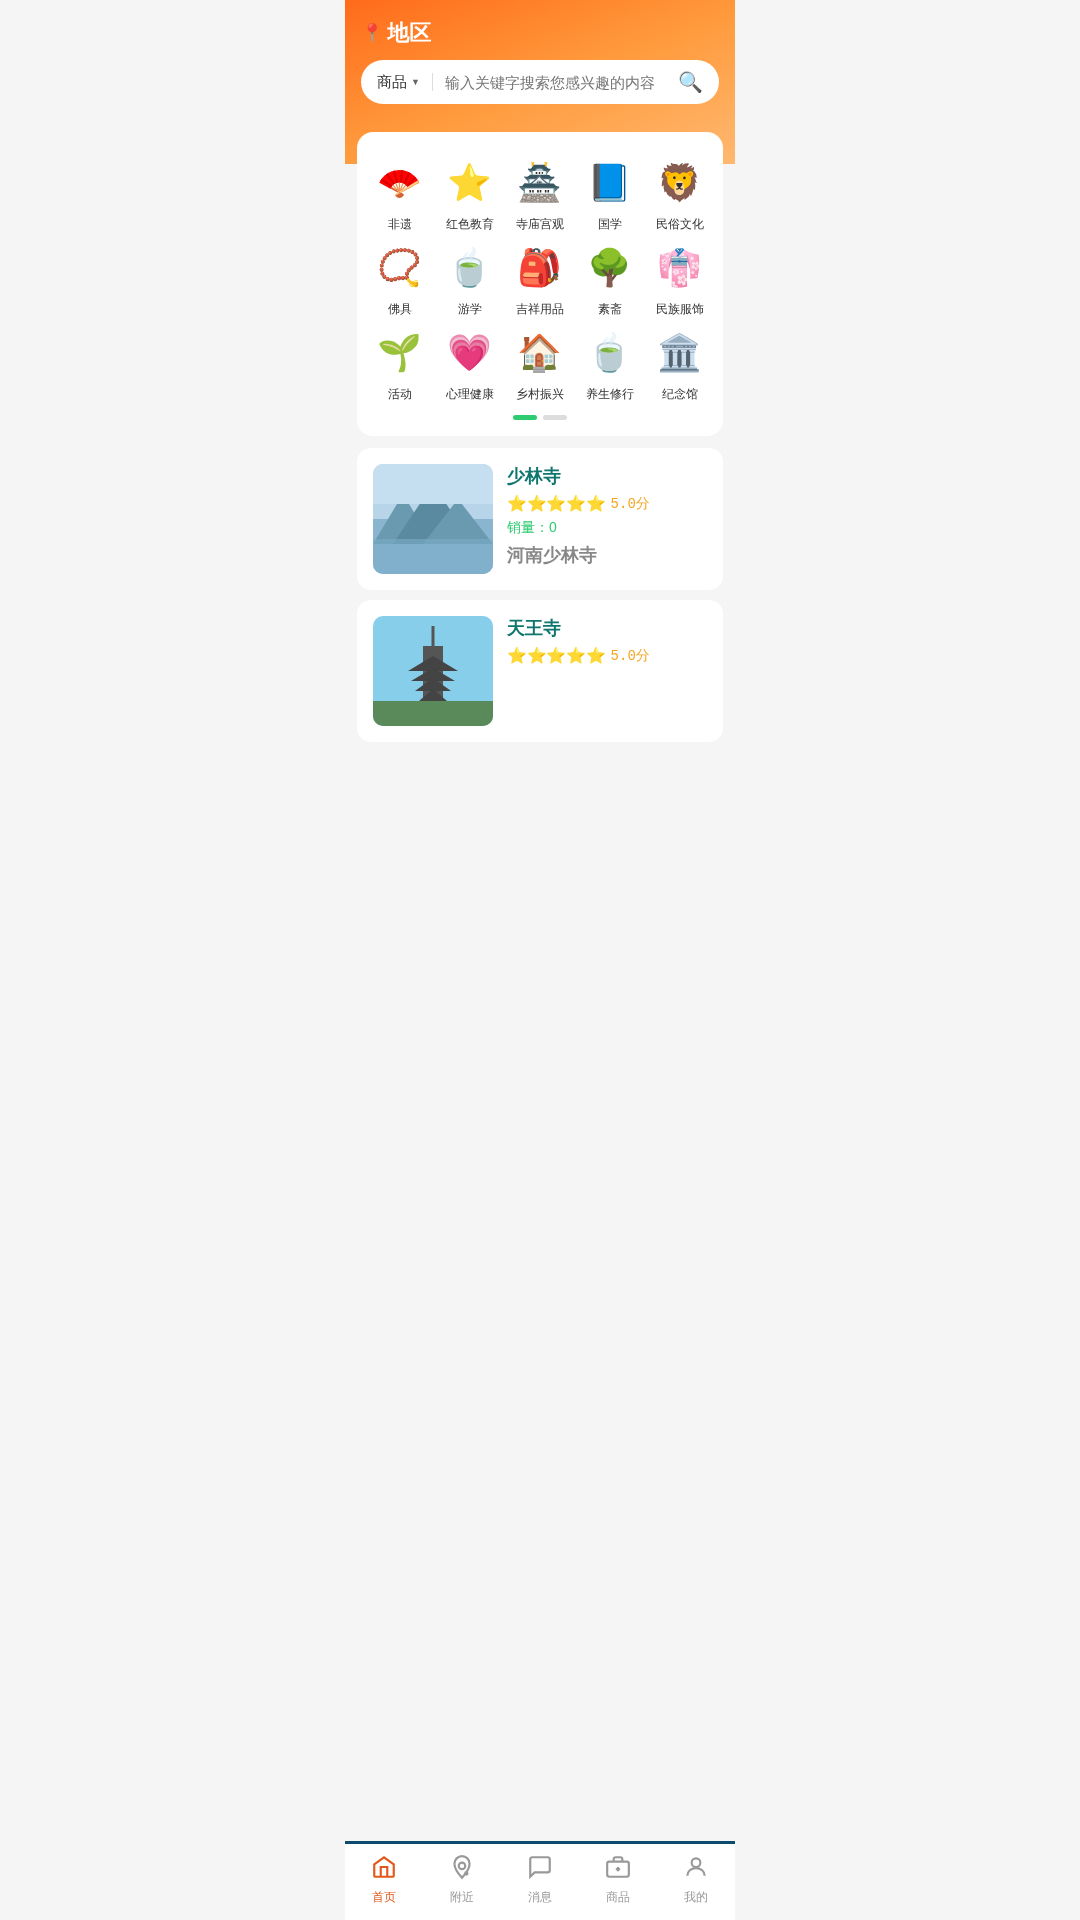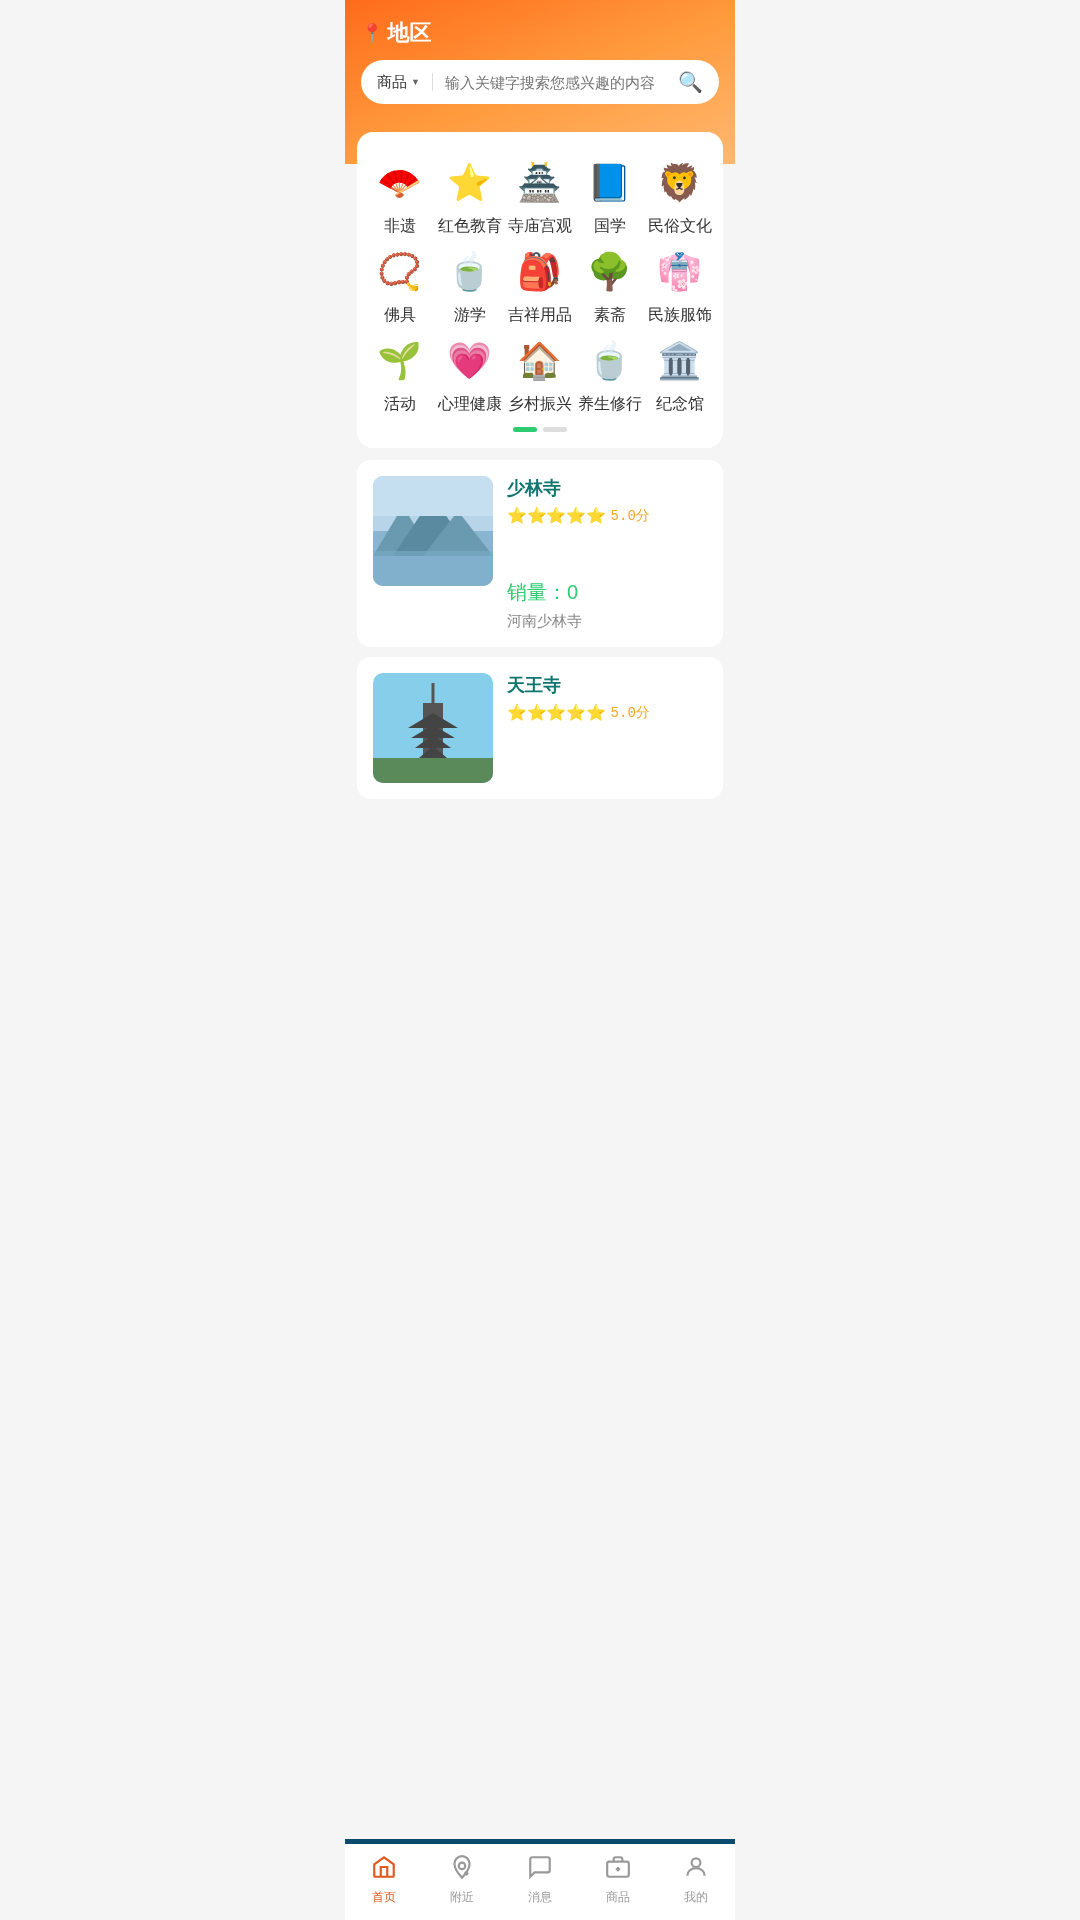--- a/index.html
+++ b/index.html
@@ -114,21 +114,21 @@
     .category-icon-wrap {
       width: 54px;
       height: 54px;
       display: flex;
       align-items: center;
       justify-content: center;
       font-size: 36px;
     }
 
     .category-label {
-      font-size: 16px;
+      font-size: 12px;
       color: #333;
       text-align: center;
     }
 
     .dot-indicators {
       display: flex;
       justify-content: center;
       gap: 6px;
       margin-top: 12px;
     }
@@ -228,40 +228,40 @@
     }
 
     .score {
       color: #f5a623;
       font-size: 14px;
       font-weight: 500;
       font-family: Liberation Mono, monospace;
     }
 
     .sales-row {
-      font-size: 20px;
+      font-size: 14px;
       color: #2ecc71;
-      margin-top: 48px;
     }
 
     .address-row {
-      font-size: 15px;
+      font-size: 18px;
       color: #888;
+      font-weight: bold;
     }
 
     
     .bottom-nav {
       position: fixed;
       bottom: 0;
       left: 50%;
       transform: translateX(-50%);
       width: 390px;
       background: #fff;
       display: flex;
-      border-top: 5px solid #0c4a6e;
+      border-top: 3px solid #0c4a6e;
       z-index: 100;
     }
 
     .nav-item {
       flex: 1;
       display: flex;
       flex-direction: column;
       align-items: center;
       padding: 10px 0 14px 0;
       cursor: pointer;

